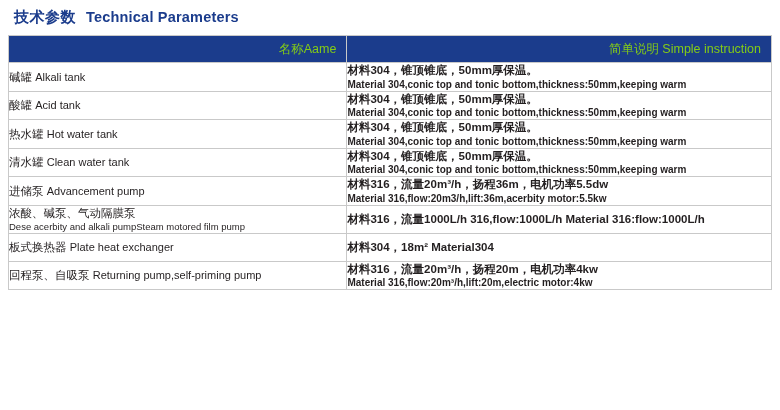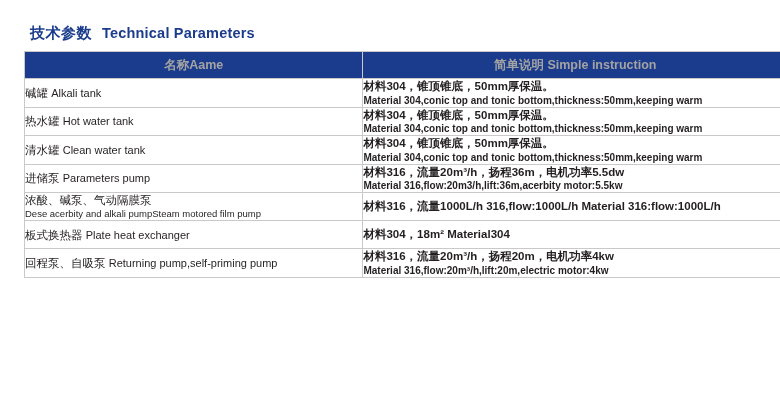--- a/index.html
+++ b/index.html
@@ -12,21 +12,21 @@
     height: 410px;
     font-family: "Liberation Sans", sans-serif;
     color: #231f20;
     overflow: hidden;
   }
   .page {
     width: 780px;
     height: 410px;
     position: relative;
     box-sizing: border-box;
-    padding: 16px;
+    padding: 0;
   }
   .title-bar {
     padding: 8px 0 8px 14px;
     display: flex;
     align-items: baseline;
     gap: 10px;
   }
   .title-cn {
     font-size: 15px;
     font-weight: bold;
@@ -45,23 +45,23 @@
     border-collapse: collapse;
     table-layout: fixed;
   }
   table.params th, table.params td {
     border: 1px solid #c9c9c9;
     vertical-align: middle;
     padding: 0;
   }
   thead th {
     background: #1b3c8c;
-    color: #a3a3a3;
-    text-align: center;
-    font-weight: bold;
+    color: #84cc16;
+    text-align: right;
+    font-weight: normal;
     height: 26px;
     border: 1px solid #1b3c8c;
   }
   .th-inner {
     padding: 0 10px;
     font-size: 12.5px;
     line-height: 26px;
     white-space: nowrap;
   }
   .col-name { width: 338px; }
@@ -135,20 +135,30 @@
         <td class="cell-name">
           <span class="name-cn">碱罐</span>
           <span class="name-en">Alkali tank</span>
         </td>
         <td class="cell-desc">
           <div class="line-cn">材料304，锥顶锥底，50mm厚保温。</div>
           <div class="line-en">Material 304,conic top and tonic bottom,thickness:50mm,keeping warm</div>
         </td>
       </tr>
 
+      <tr>
+        <td class="cell-name">
+          <span class="name-cn">酸罐</span>
+          <span class="name-en">Acid tank</span>
+        </td>
+        <td class="cell-desc">
+          <div class="line-cn">材料304，锥顶锥底，50mm厚保温。</div>
+          <div class="line-en">Material 304,conic top and tonic bottom,thickness:50mm,keeping warm</div>
+        </td>
+      </tr>
 
       <tr>
         <td class="cell-name">
           <span class="name-cn">热水罐</span>
           <span class="name-en">Hot water tank</span>
         </td>
         <td class="cell-desc">
           <div class="line-cn">材料304，锥顶锥底，50mm厚保温。</div>
           <div class="line-en">Material 304,conic top and tonic bottom,thickness:50mm,keeping warm</div>
         </td>
@@ -162,21 +172,21 @@
         <td class="cell-desc">
           <div class="line-cn">材料304，锥顶锥底，50mm厚保温。</div>
           <div class="line-en">Material 304,conic top and tonic bottom,thickness:50mm,keeping warm</div>
         </td>
       </tr>
 
 
       <tr>
         <td class="cell-name">
           <span class="name-cn">进储泵</span>
-          <span class="name-en">Parameters pump</span>
+          <span class="name-en">Advancement pump</span>
         </td>
         <td class="cell-desc">
           <div class="line-cn">材料316，流量20m³/h，扬程36m，电机功率5.5dw</div>
           <div class="line-en">Material 316,flow:20m3/h,lift:36m,acerbity motor:5.5kw</div>
         </td>
       </tr>
 
       <tr>
         <td class="cell-name">
           <span class="name-cn">浓酸、碱泵、气动隔膜泵</span>

